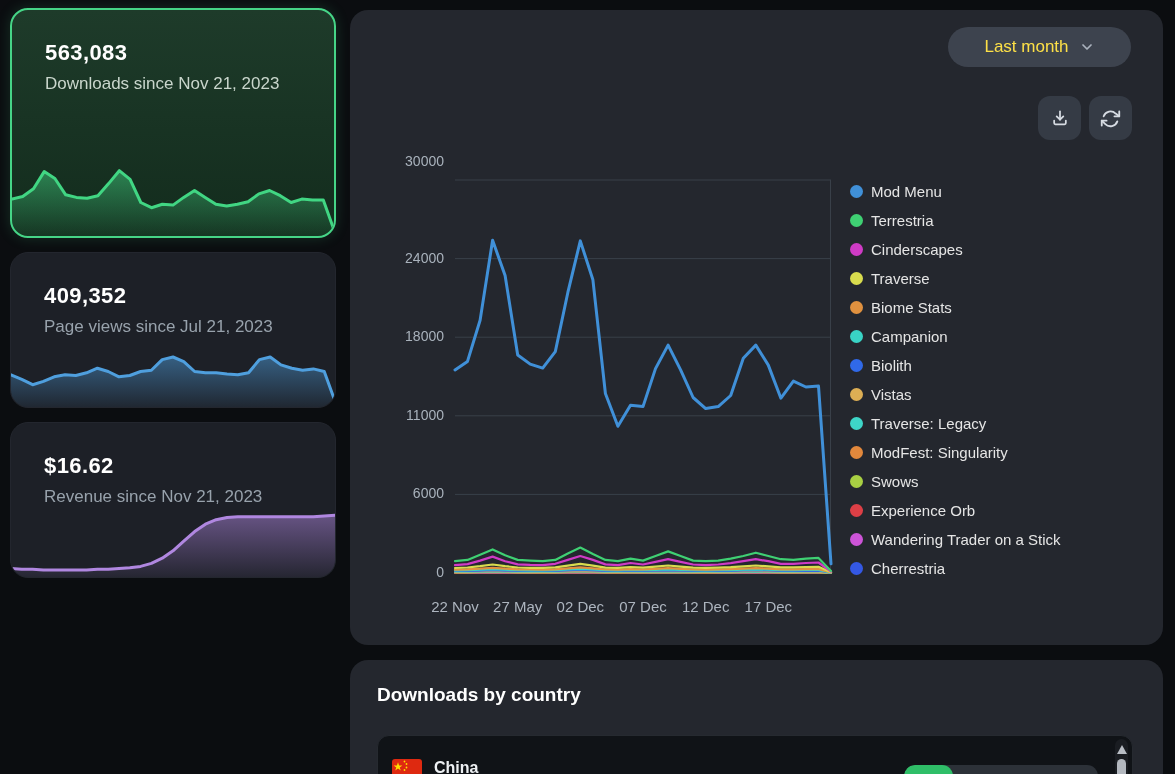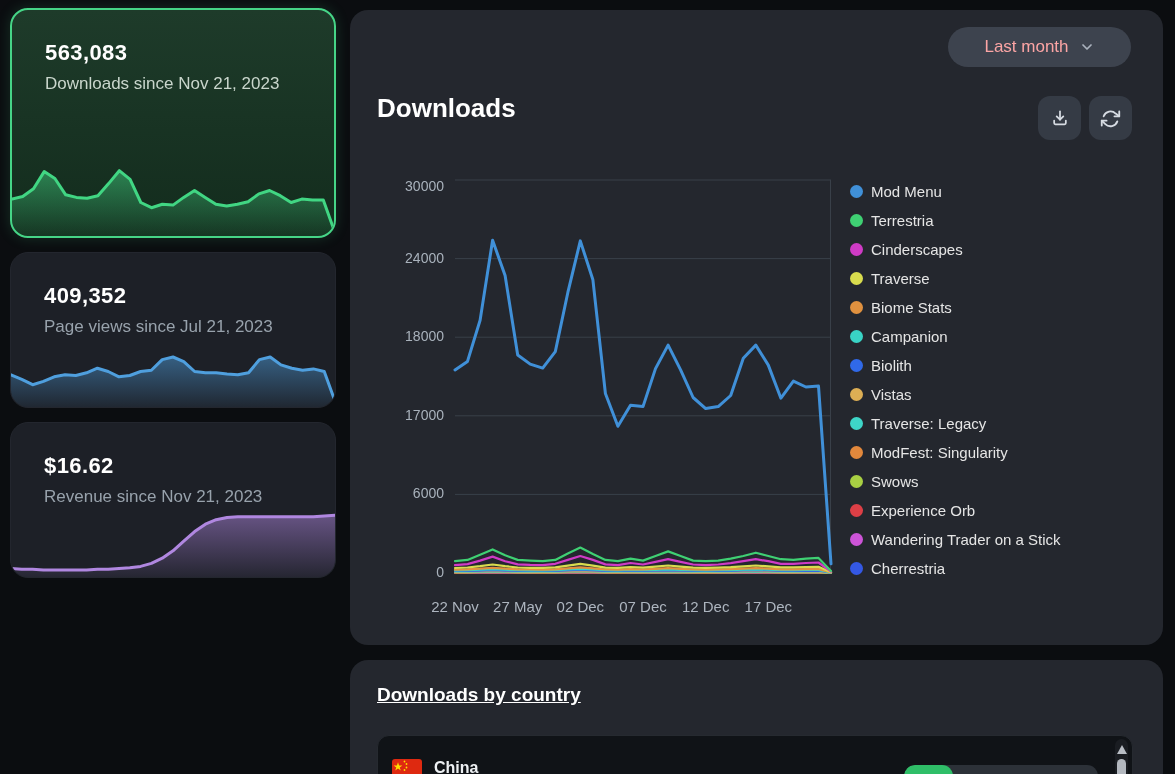--- a/index.html
+++ b/index.html
@@ -19,39 +19,39 @@
   .stat-card.selected .stat-label { color:#c9d6cc; }
   .spark { position:absolute; left:0; bottom:0; width:100%; display:block; }
 
   
   .main-col { position:absolute; left:350px; top:10px; width:813px; }
   .panel { background:#24272e; border-radius:18px; }
   .downloads-panel { position:relative; height:635px; }
   .panel-title { position:absolute; left:27px; top:83px; font-size:26px; font-weight:700; color:#ffffff; }
 
   .range-pill { position:absolute; top:17px; right:32px; width:183px; height:40px; border-radius:20px;
-                background:#3d434e; border:none; color:#fca5a5; font-size:17px;
+                background:#3d434e; border:none; color:#fde047; font-size:17px;
                 font-family:"Liberation Sans",sans-serif; display:flex; align-items:center;
                 justify-content:center; gap:10px; cursor:pointer; }
   .icon-btn { position:absolute; top:86px; width:43px; height:44px; border-radius:12px; background:#353b45;
               border:none; display:flex; align-items:center; justify-content:center; cursor:pointer; }
   .icon-btn.dl { right:82px; } .icon-btn.rf { right:31px; }
 
   .ytick { position:absolute; left:24px; width:70px; text-align:right; font-size:14px; color:#a9b2bc; }
   .xtick { position:absolute; top:588px; width:70px; text-align:center; font-size:15px; color:#adb5bf; }
   #main-chart { position:absolute; left:105px; top:170px; width:376px; height:393px; overflow:visible; }
 
   #legend { position:absolute; left:500px; top:167px; }
   .legend-item { display:flex; align-items:center; gap:8px; height:29px; cursor:pointer; }
   .legend-dot { width:13px; height:13px; border-radius:50%; flex:0 0 auto; }
   .legend-label { font-size:15px; color:#e5e5e5; }
 
   
   .country-panel { position:relative; margin-top:15px; height:130px; }
-  .country-title { position:absolute; left:27px; top:24px; font-size:19px; font-weight:700; color:#ffffff;text-decoration:underline; }
+  .country-title { position:absolute; left:27px; top:24px; font-size:19px; font-weight:700; color:#ffffff; }
   .country-list { position:absolute; left:27px; top:75px; width:756px; height:70px;
                   background:#101317; border:1px solid #262a30; border-radius:12px; }
   .country-row { position:absolute; left:0; top:0; width:100%; height:100%; }
   .flag { position:absolute; left:14px; top:23px; width:30px; height:20px; border-radius:3px; overflow:hidden; }
   .country-name { position:absolute; left:56px; top:23px; font-size:16px; font-weight:700; color:#edf0f3; }
   .bar-track { position:absolute; left:526px; top:29px; width:194px; height:22px;
                background:#2c3138; border-radius:11px; overflow:hidden; }
   .bar-fill { height:100%; background:#2fbe68; border-radius:11px; }
   .scrollbar { position:absolute; right:4px; top:3px; bottom:-20px; width:13px;
                background:#1a1d22; border-radius:7px; cursor:pointer; }
@@ -112,21 +112,20 @@
   <main class="main-col">
 
     <section class="panel downloads-panel">
       <button class="range-pill">
         <span>Last month</span>
         <svg width="16" height="16" viewBox="0 0 24 24">
           <polyline points="6 9 12 15 18 9" fill="none" stroke="#aab2bd" stroke-width="2.6" stroke-linecap="round" stroke-linejoin="round"></polyline>
         </svg>
       </button>
 
-      <h1 class="panel-title">Downloads</h1>
 
       <button class="icon-btn dl">
         <svg width="20" height="20" viewBox="0 0 24 24">
           <g fill="none" stroke="#d7dce3" stroke-width="2.1" stroke-linecap="round" stroke-linejoin="round">
             <path d="M12 4v10"></path>
               <polyline points="8 10 12 14 16 10"></polyline>
               <path d="M5 15v3a1.5 1.5 0 0 0 1.5 1.5h11A1.5 1.5 0 0 0 19 18v-3"></path>
           </g>
         </svg>
       </button>
@@ -136,24 +135,24 @@
             <polyline points="22 4 22 9.5 16.5 9.5"></polyline>
               <polyline points="2 20 2 14.5 7.5 14.5"></polyline>
             <path d="M4.2 9.5a8.3 8.3 0 0 1 13.7-3.1L22 9.5M2 14.5l4.1 3.9a8.3 8.3 0 0 0 13.7-3.1"></path>
           </g>
         </svg>
       </button>
 
       <div id="y-axis">
           <div class="ytick" style="top: 554px;">0</div>
           <div class="ytick" style="top: 475.4px;">6000</div>
-          <div class="ytick" style="top: 396.8px;">17000</div>
+          <div class="ytick" style="top: 396.8px;">11000</div>
           <div class="ytick" style="top: 318.2px;">18000</div>
           <div class="ytick" style="top: 239.6px;">24000</div>
-          <div class="ytick" style="top: 168px;">30000</div>
+          <div class="ytick" style="top: 143px;">30000</div>
         </div>
       <svg id="main-chart" viewBox="0 0 376 393">
           <line x1="0" x2="376" y1="393" y2="393" stroke="#394049" stroke-width="1"></line>
           <line x1="0" x2="376" y1="314.4" y2="314.4" stroke="#394049" stroke-width="1"></line>
           <line x1="0" x2="376" y1="235.79999999999998" y2="235.79999999999998" stroke="#394049" stroke-width="1"></line>
           <line x1="0" x2="376" y1="157.20000000000002" y2="157.20000000000002" stroke="#394049" stroke-width="1"></line>
           <line x1="0" x2="376" y1="78.59999999999997" y2="78.59999999999997" stroke="#394049" stroke-width="1"></line>
           <line x1="0" x2="376" y1="0" y2="0" stroke="#394049" stroke-width="1"></line>
           <line x1="375.5" x2="375.5" y1="0" y2="393" stroke="#394049" stroke-width="1"></line>
           <polyline points="0.0,392.8 12.5,392.8 25.1,392.8 37.6,392.8 50.1,392.8 62.7,392.8 75.2,392.8 87.7,392.8 100.3,392.8 112.8,392.8 125.3,392.8 137.9,392.8 150.4,392.8 162.9,392.8 175.5,392.8 188.0,392.8 200.5,392.8 213.1,392.8 225.6,392.8 238.1,392.8 250.7,392.8 263.2,392.8 275.7,392.8 288.3,392.8 300.8,392.8 313.3,392.8 325.9,392.8 338.4,392.8 350.9,392.8 363.5,392.8 376.0,393.0" fill="none" stroke="#3458e4" stroke-width="2.2" stroke-linejoin="round" stroke-linecap="round"></polyline>

